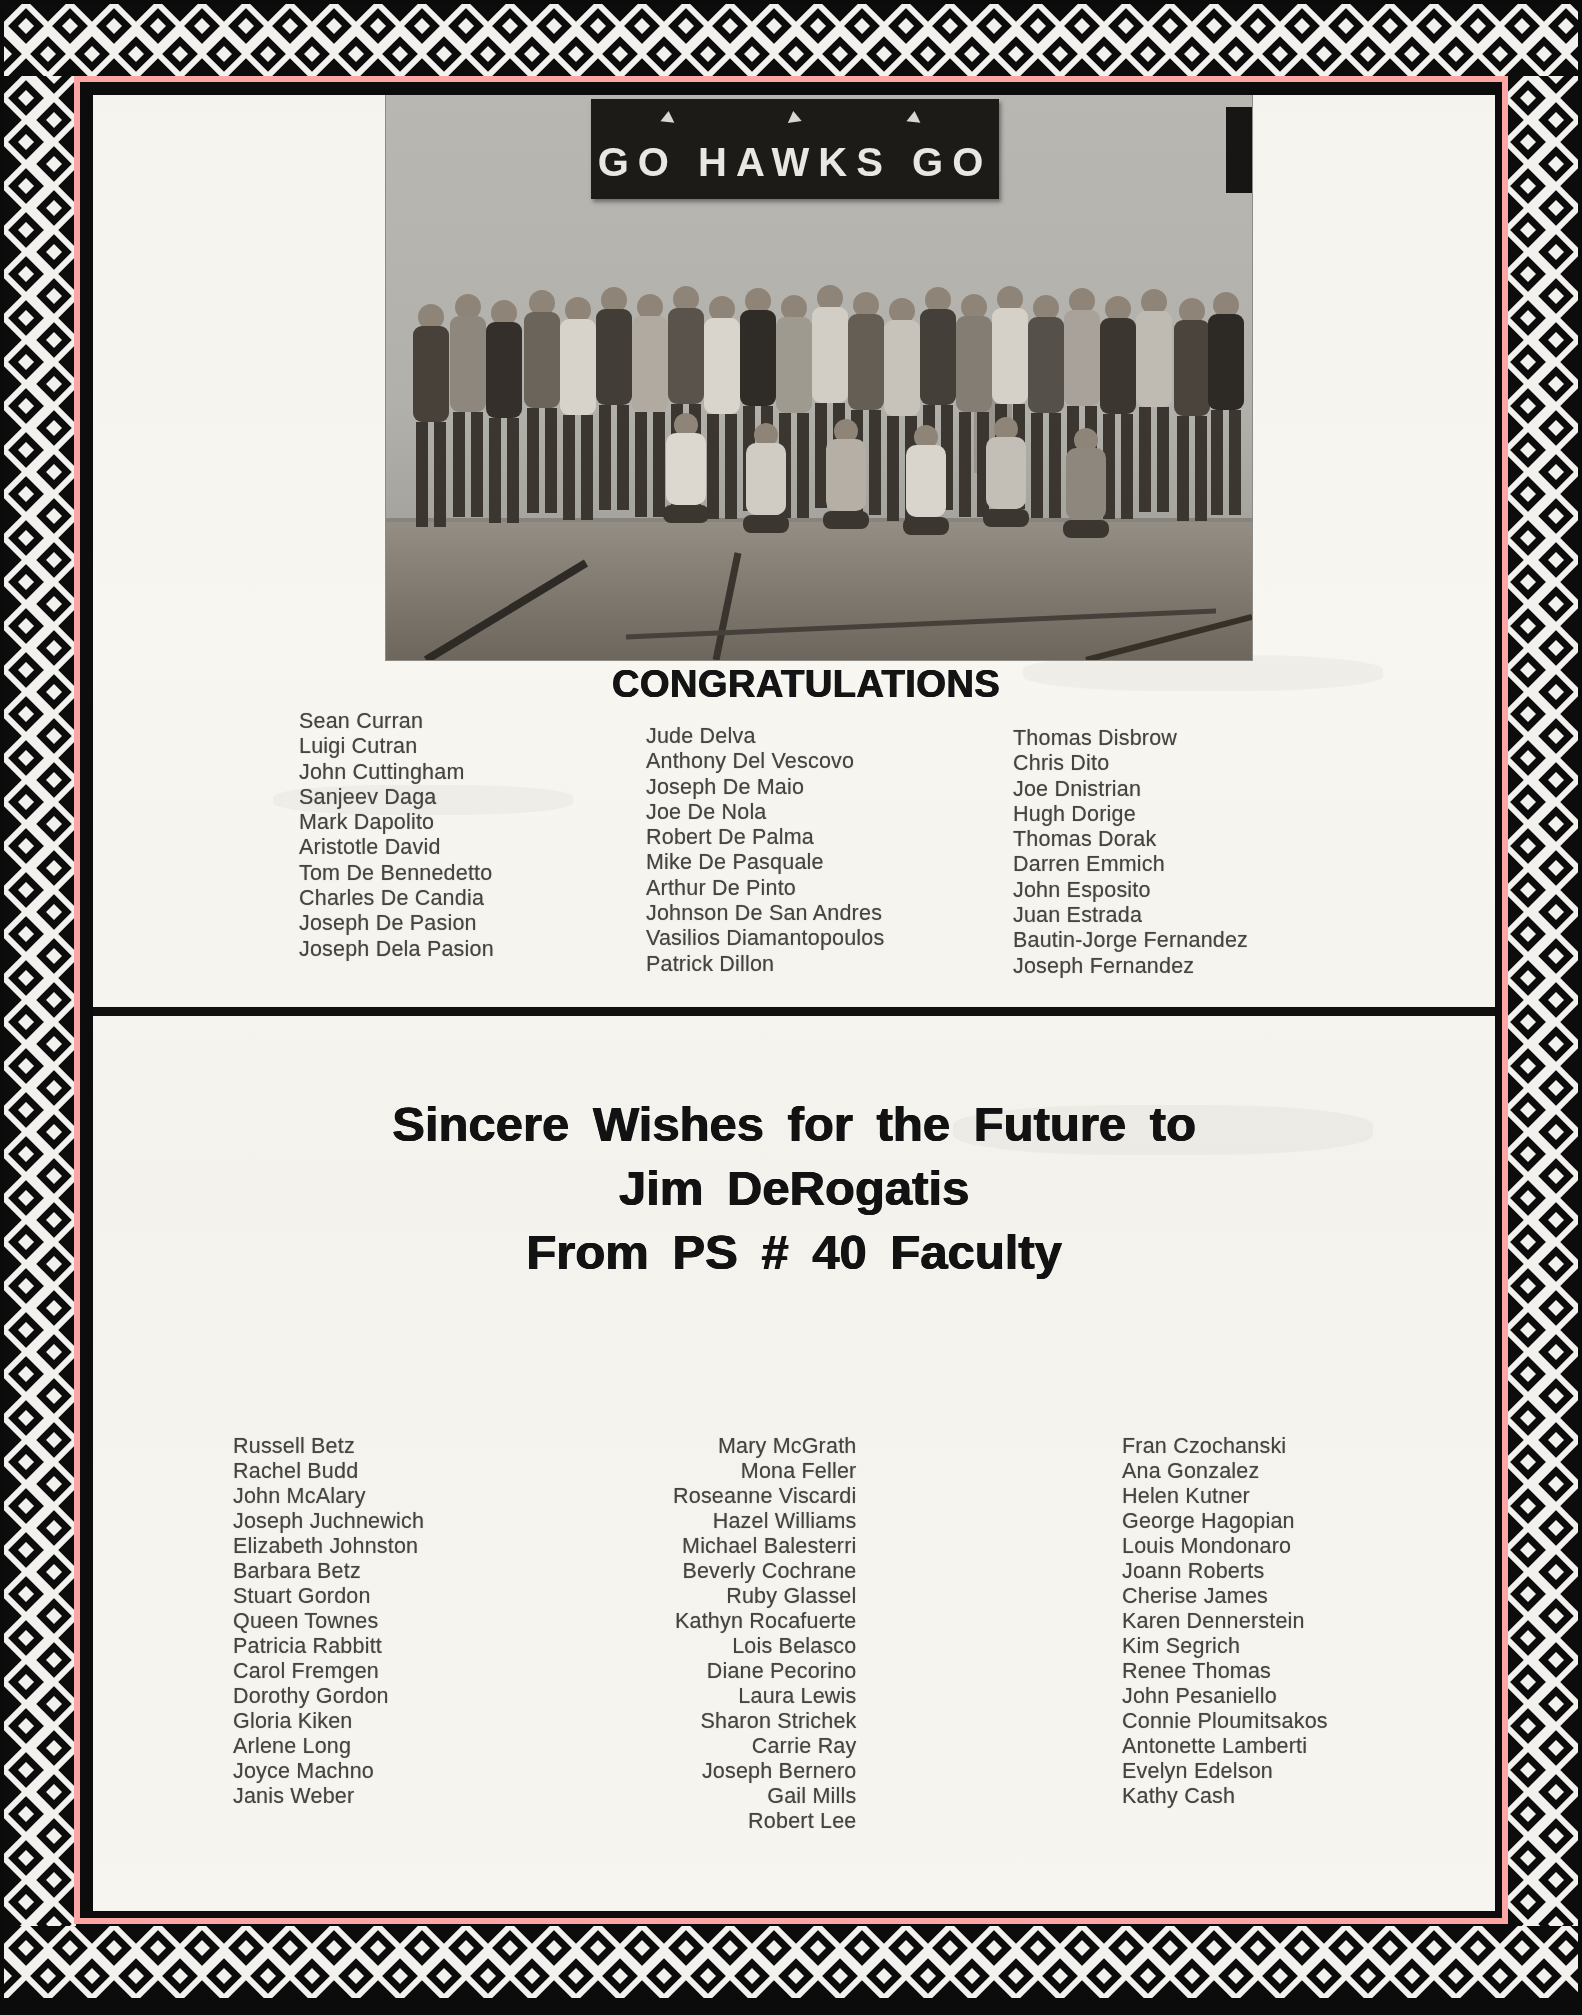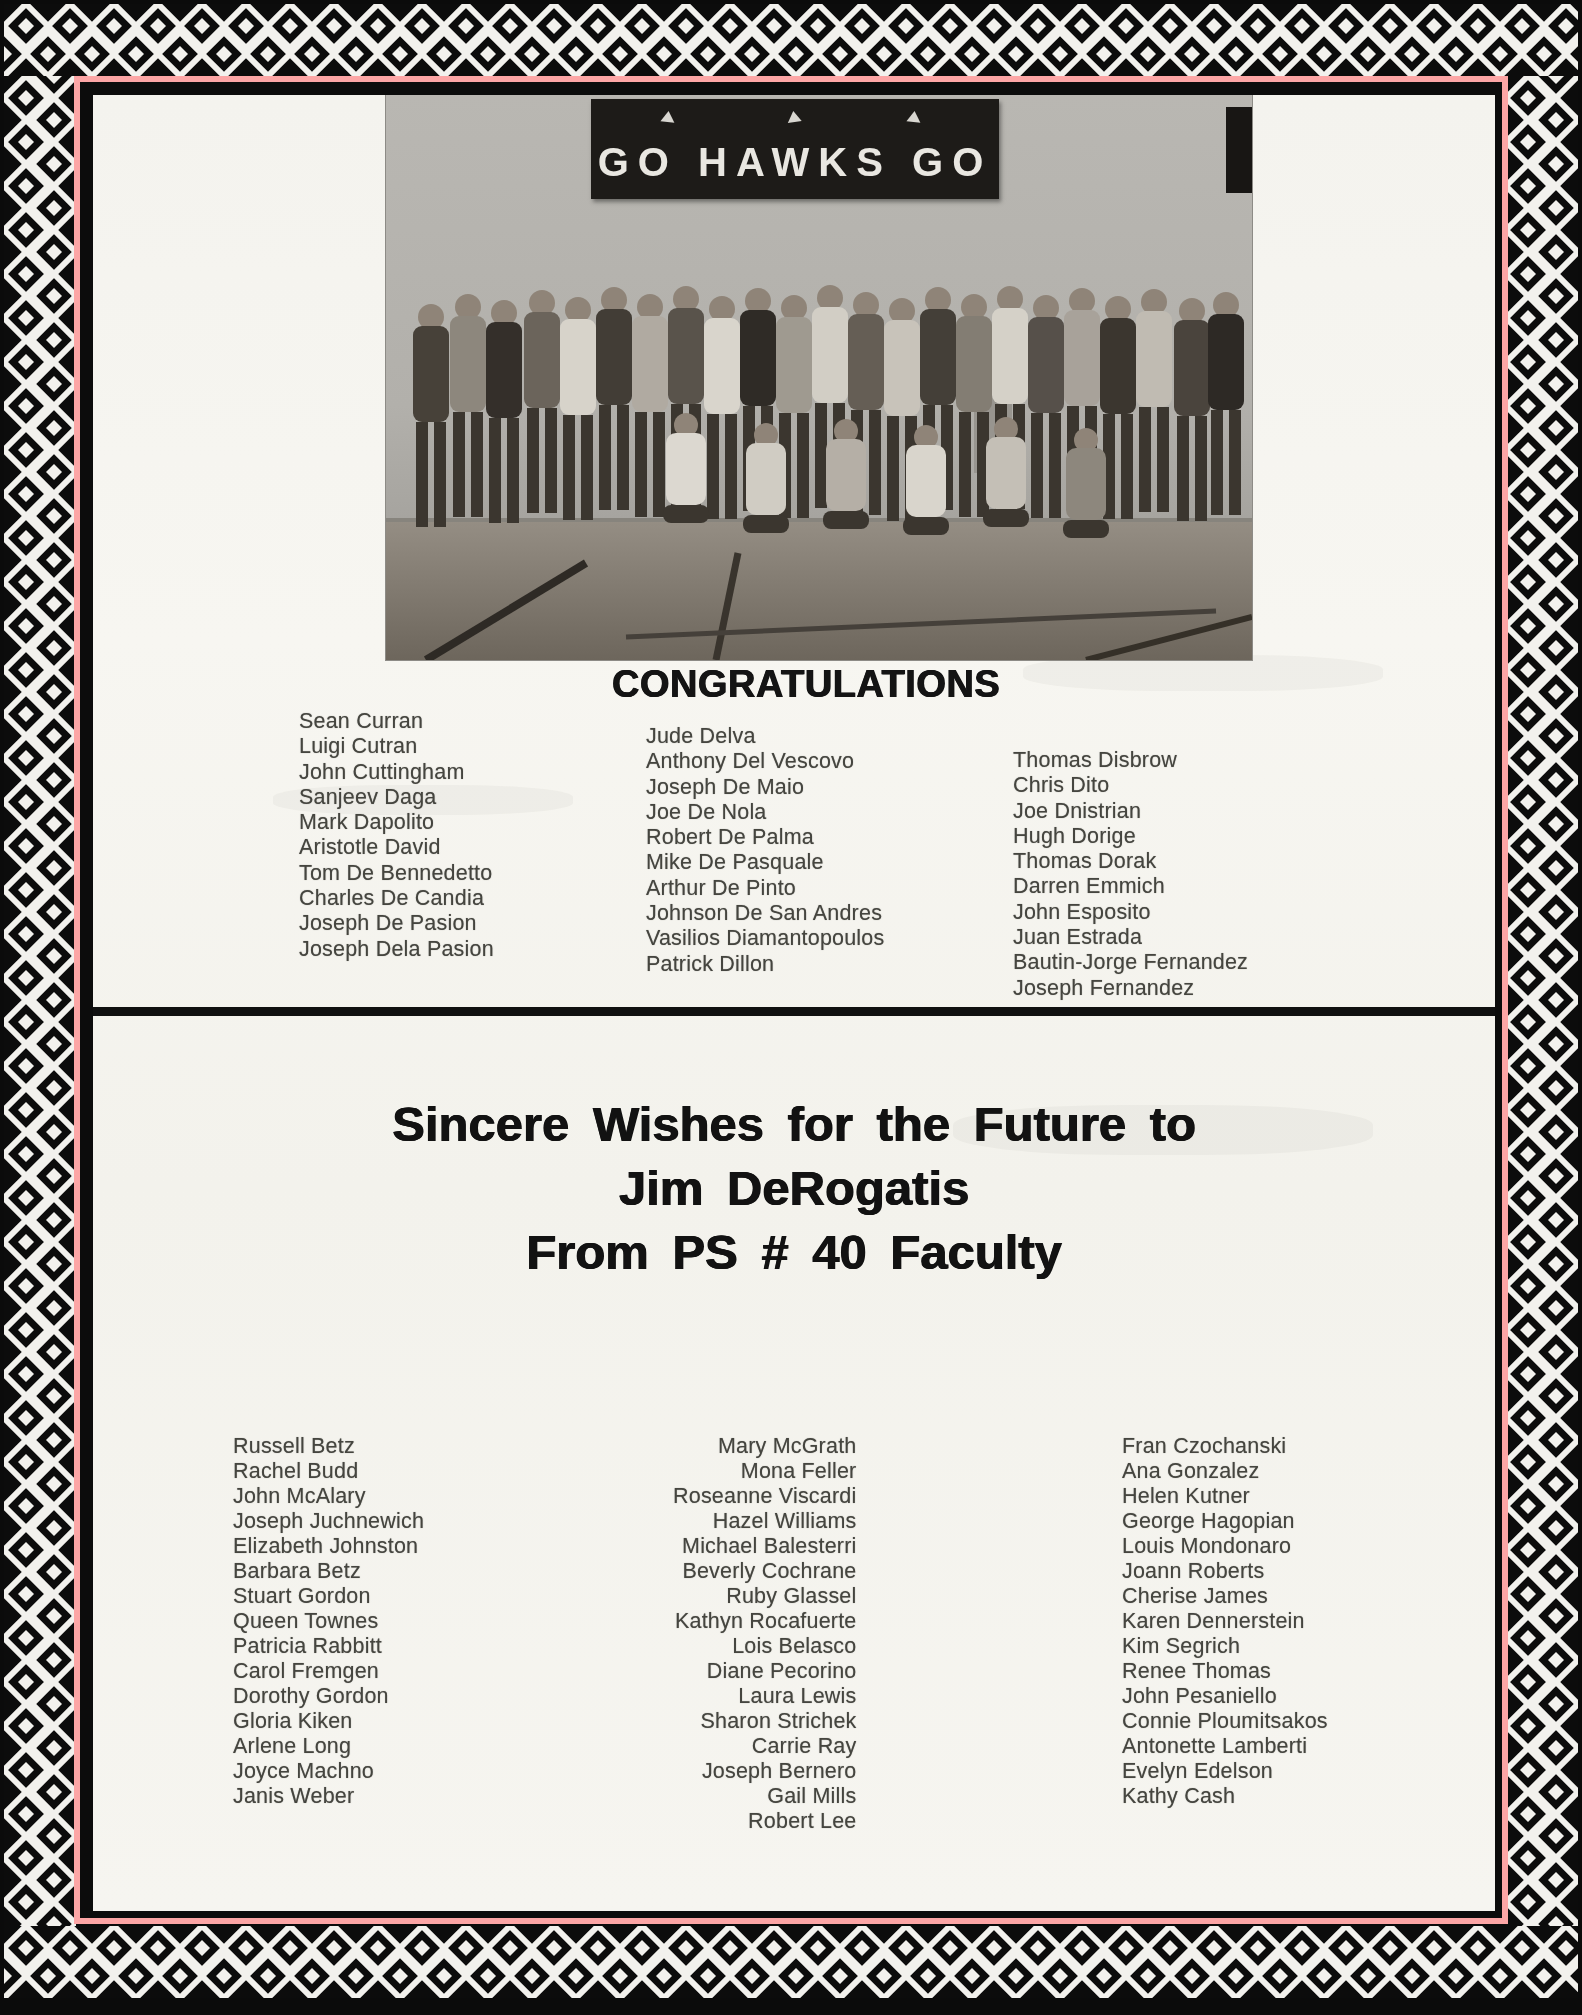--- a/index.html
+++ b/index.html
@@ -49,21 +49,21 @@
     position:absolute; left:0; top:568px; width:100%;
     text-align:center; padding-left:24px; box-sizing:border-box;
     font-size:38px; font-weight:bold; letter-spacing:0.5px; color:#141414;
   }
   .name-col { position:absolute; color:#45453f; font-size:21.5px; letter-spacing:0.2px;
     text-shadow:0 0 1px rgba(80,80,76,0.55); }
   .sec1 .name-line { line-height:25.3px; }
   .sec2 .name-line { line-height:25px; }
   .sec1-col1 { left:206px;  top:614px; }
   .sec1-col2 { left:553px;  top:629px; }
-  .sec1-col3 { left:920px;  top:653px; }
+  .sec1-col3 { left:920px;  top:631px; }
 
   .divider { position:absolute; left:-16px; top:912px; width:calc(100% + 32px); height:9px; background:#101010; }
 
   .wishes-title {
     position:absolute; left:0; top:997px; width:100%;
     text-align:center; color:#121212; font-weight:bold;
     font-size:49px; line-height:64px; word-spacing:10px; letter-spacing:0px;
   }
   .wishes-subtitle {
     position:absolute; left:0; top:1237px; width:100%;

